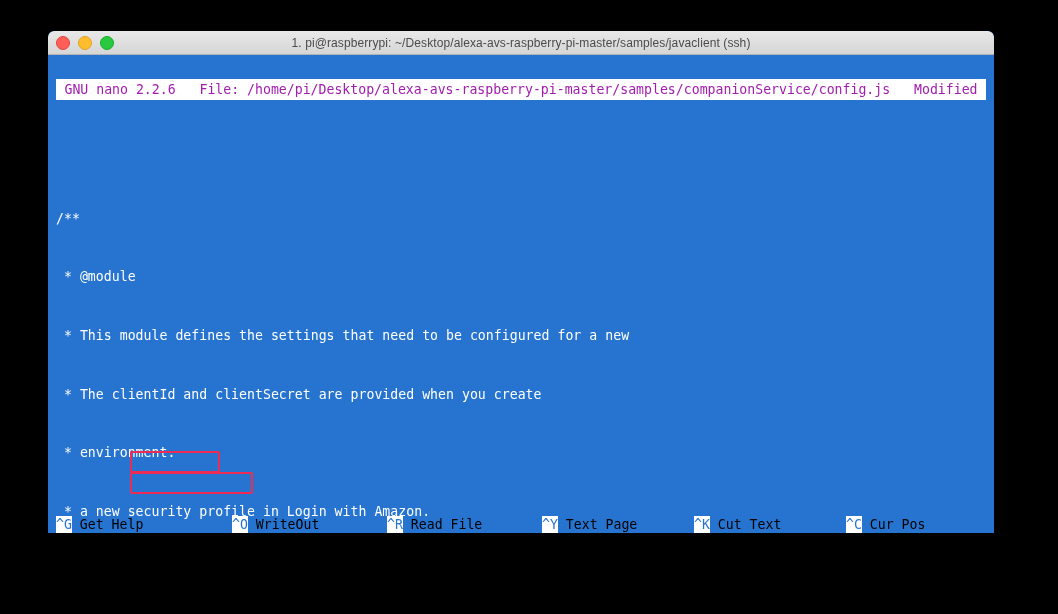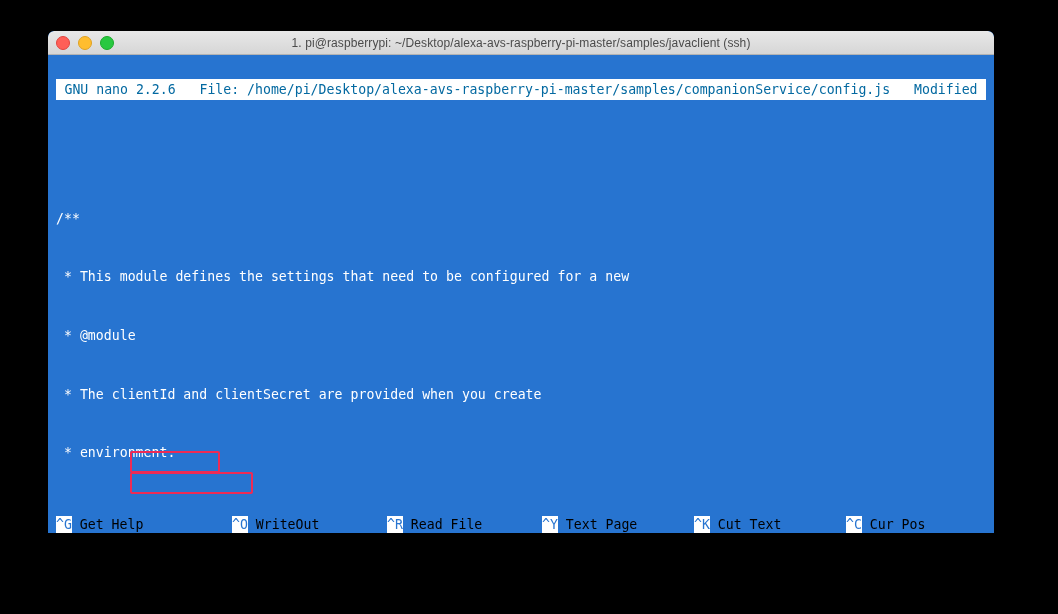--- a/index.html
+++ b/index.html
@@ -76,21 +76,21 @@
   }
 
   
   #nano-header {
     position: absolute;
     left: 8px;
     top: 24px;
     width: 930px;
     height: 21px;
     background: #ffffff;
-    color: #0369a1;
+    color: #a21caf;
     font-family: "DejaVu Sans Mono", monospace;
     font-size: 13.2px;
     line-height: 21px;
     white-space: pre;
     text-align: center;
     overflow: hidden;
   }
 
   
   #editor-area {
@@ -181,24 +181,25 @@
     <div id="window-title">1. pi@raspberrypi: ~/Desktop/alexa-avs-raspberry-pi-master/samples/javaclient (ssh)</div>
   </div>
 
   <div id="terminal-body">
 
     <div id="nano-header">GNU nano 2.2.6   File: /home/pi/Desktop/alexa-avs-raspberry-pi-master/samples/companionService/config.js   Modified</div>
 
     <div id="editor-area">
       <div class="code-line"></div>
       <div class="code-line">/**</div>
+      <div class="code-line"> * @module</div>
       <div class="code-line"> * This module defines the settings that need to be configured for a new</div>
-      <div class="code-line"> * @module</div>
       <div class="code-line"> * The clientId and clientSecret are provided when you create</div>
       <div class="code-line"> * environment.</div>
+      <div class="code-line"> * a new security profile in Login with Amazon.</div>
       
       
       
       
       
       
       
       
       
       

